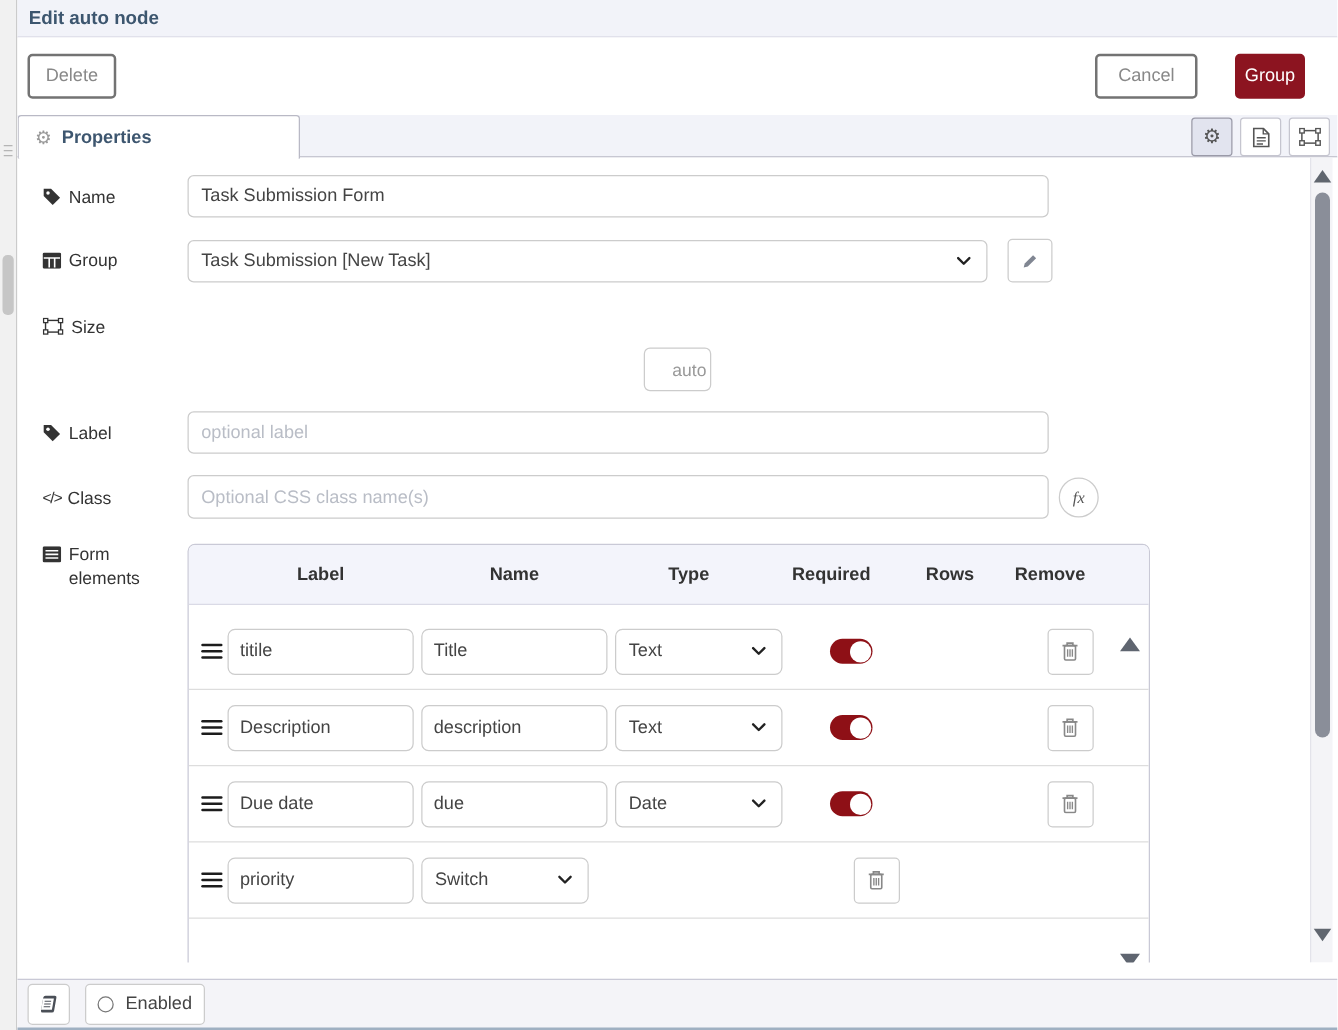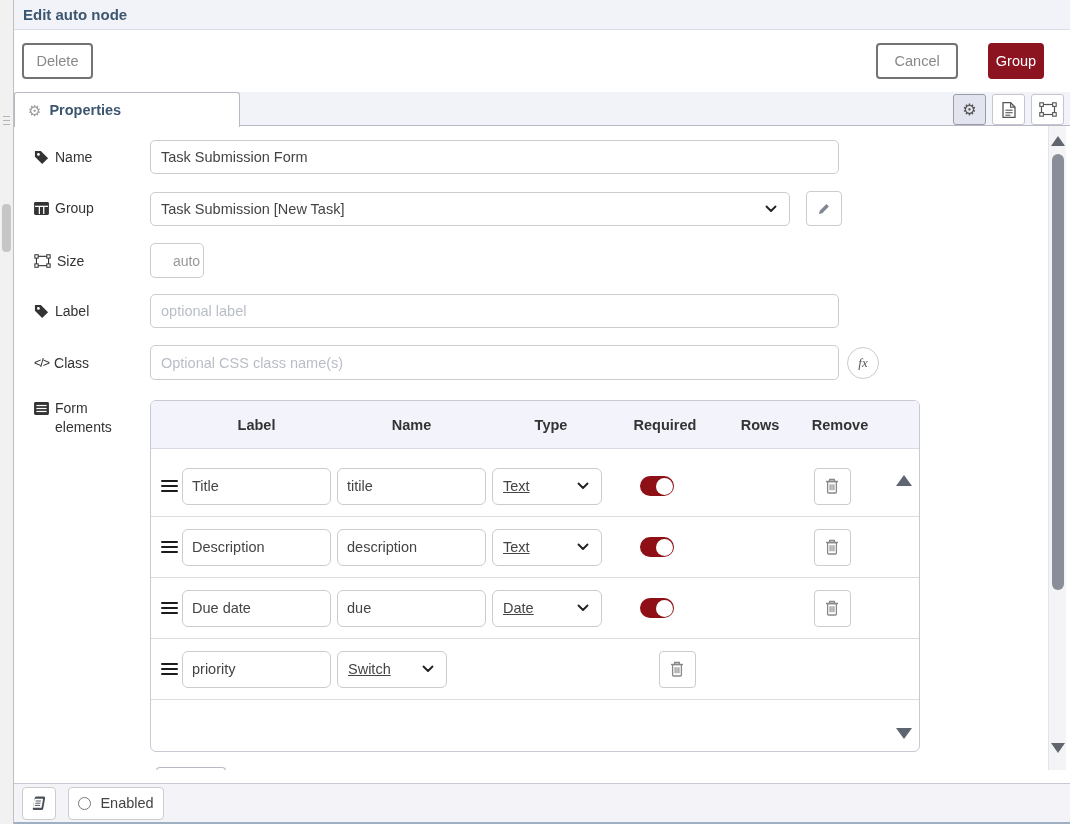--- a/index.html
+++ b/index.html
@@ -60,41 +60,41 @@
   .sq-btn { width:36px; height:35px; background:#fff; border:1px solid #ccc;
     border-radius:4px; display:flex; align-items:center; justify-content:center; cursor:pointer; }
   .auto-btn { width:54px; height:35px; background:#fff; border:1px solid #ccc;
     border-radius:5px; color:#999; font-size:14px; display:flex; align-items:center;
     justify-content:center; cursor:pointer;padding-left:19px; }
   .fx-btn { width:32px; height:32px; border:1px solid #ccc; border-radius:50%;
     background:#fff; margin-left:8px; display:flex; align-items:center; justify-content:center;
     font-family:"Liberation Serif","DejaVu Serif",serif; font-style:italic; font-size:13px;
     color:#555; cursor:pointer; }
   .mb { margin-bottom:17px; }
-  .mb16 { margin-bottom:16px; }
+  .mb16 { margin-bottom:16px;flex-direction:column; }
   
   .panel { margin-left:136px; width:770px; border:1px solid #c9c9d6; border-radius:6px;
     margin-top:1px; background:#fff; overflow:hidden; }
   .phead { height:48px; background:#f3f4fb; border-bottom:1px solid #dadae6;
     display:flex; align-items:center; font-weight:bold; font-size:14.5px; color:#333; }
   .hc { text-align:center; }
   .hc-label { margin-left:31px; width:149px; }
   .hc-name  { margin-left:6px;  width:149px; }
   .hc-type  { margin-left:6px;  width:118px; }
   .hc-req   { width:110px; }
   .hc-rows  { width:80px; }
   .hc-rem   { width:80px; }
   .plist { position:relative; height:302px; padding-top:7px; }
   .el-row { height:61px; border-bottom:1px solid #ddd; display:flex; align-items:center; }
   .handle { margin-left:10px; width:17px; display:flex; flex-direction:column; gap:2.6px; cursor:grab; }
   .handle span { display:block; height:2.5px; background:#1c1c1c; border-radius:1px; }
   .el-input { margin-left:4px; width:149px; height:37px; border:1px solid #ccc; border-radius:6px;
     padding:0 9px; font-size:14.5px; color:#444; font-family:inherit; }
   .el-input + .el-input { margin-left:6px; }
-  .el-select { margin-left:6px; width:110px; height:37px; border-radius:6px;text-decoration:underline; }
+  .el-select { margin-left:6px; width:134px; height:37px; border-radius:6px; }
   .req-cell { width:110px; display:flex; justify-content:center; }
   .rows-cell { width:80px; }
   .rem-cell { width:80px; display:flex; justify-content:center; }
   .toggle { width:34px; height:20px; border-radius:10px; background:#8e1016; position:relative; cursor:pointer; }
   .toggle .knob { position:absolute; right:1.5px; top:1.5px; width:17px; height:17px;
     border-radius:50%; background:#fff; }
   .trash-btn { width:37px; height:37px; background:#fff; border:1px solid #ccc; border-radius:4px;
     display:flex; align-items:center; justify-content:center; cursor:pointer; }
   .inner-arrow { position:absolute; right:7px; width:0; height:0;
     border-left:8px solid transparent; border-right:8px solid transparent; cursor:pointer; }
@@ -293,22 +293,22 @@
       </div>
 
       <div class="plist">
 
         <div class="el-row">
           <div class="handle">
               <span></span>
               <span></span>
               <span></span>
             </div>
+          <input class="el-input" type="text" value="titile" style="">
           <input class="el-input" type="text" value="Title" style="">
-          <input class="el-input" type="text" value="titile" style="">
           <div class="selectbox el-select">
             <span>Text</span>
             <span class="chev">
               <svg width="12" height="8" viewBox="0 0 12 8">
                   <path d="M1.5 1.5 L6 6 L10.5 1.5" fill="none" stroke="#222" stroke-width="1.9" stroke-linecap="round" stroke-linejoin="round"></path>
                 </svg>
             </span>
           </div>
           <div class="req-cell">
             <div class="toggle">

